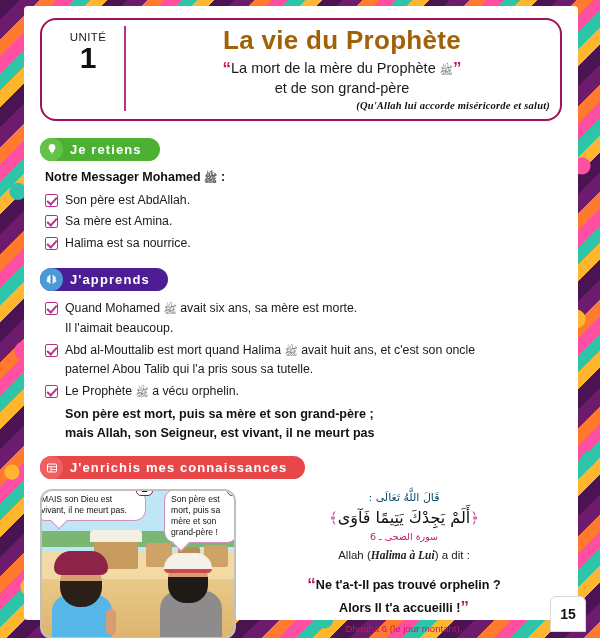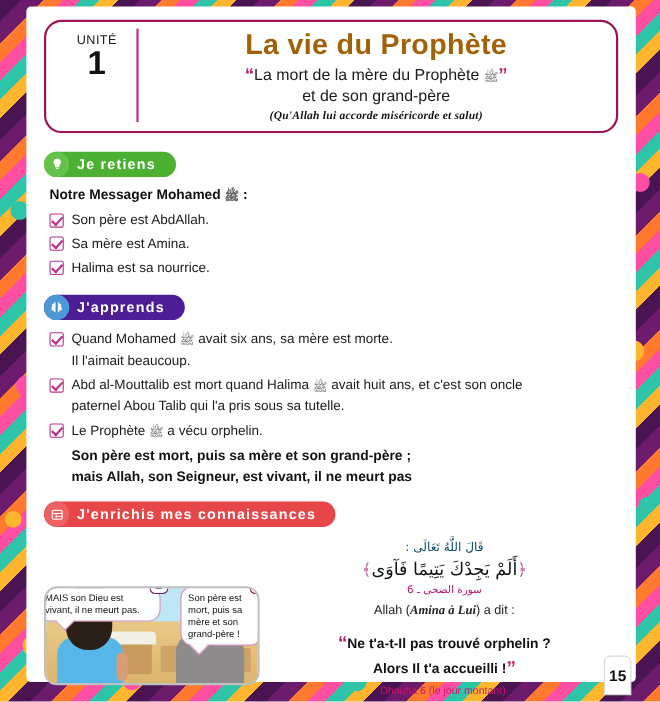--- a/index.html
+++ b/index.html
@@ -88,21 +88,21 @@
     letter-spacing: .3px; line-height: 1.1;
   }
   .title-sub {
     font-size: 14.5px; color: #1a1a1a; line-height: 1.28;
     margin-top: 3px;
   }
   .qm { color: #c2186b; font-weight: 700; font-size: 17px; vertical-align: -1px; }
   .title-sub2 {
     font-size: 10.5px; color: #111; font-style: italic;
     font-family: "Liberation Serif", serif; font-weight: 700;
-    margin-top: 2px; letter-spacing: .2px;
+    margin-top: 2px; letter-spacing: .2px; text-align: right;
   }
   .saw {
     display: inline-block;
     font-size: 11px; color: #5a5a5a;
     font-family: "DejaVu Sans", sans-serif;
     transform: translateY(1px);
     letter-spacing: -1px;
   }
 
   
@@ -168,25 +168,24 @@
 
   
   .bottom {
     display: flex;
     margin-top: 10px;
     gap: 10px;
     align-items: flex-start;
   }
   .comic {
     position: relative;
-    width: 196px; flex: 0 0 196px; height: 90px;
+    width: 196px; flex: 0 0 196px; height: 150px;
     border: 2px solid #c0c0c0; border-radius: 12px;
     overflow: hidden;
     background: linear-gradient(#bfe6f5 0 42%, #f3d9a4 42% 60%, #e8c98c 60% 100%);
-    margin-top: 44px;
   }
   .sun {
     position: absolute; right: 38px; top: 6px;
     width: 26px; height: 26px; border-radius: 50%;
     background: radial-gradient(circle, #fffbe6 0 40%, rgba(255,247,200,.35) 70%, transparent 72%);
   }
   .hut {
     position: absolute; background: #cfa368; border-radius: 2px;
   }
   .ground {
@@ -312,22 +311,22 @@
     font-size: 12.6px; font-weight: 700; color: #111;
     line-height: 1.35; margin-top: 13px;
   }
   .trad-src {
     font-size: 9.6px; color: #c2186b; margin-top: 3px;
   }
 
   
   .pagenum {
     position: absolute;
-    right: 26px; bottom: 6px;
-    width: 25px; height: 36px;
+    right: 14px; bottom: 6px;
+    width: 36px; height: 36px;
     background: #fff;
     border: 1px solid #d8d8d8;
     border-radius: 6px 6px 0 0;
     display: flex; align-items: center; justify-content: center;
     font-size: 14px; font-weight: 700; color: #111;
     z-index: 9;
   }
 </style>
 </head>
 <body>
@@ -494,21 +493,21 @@
       </div>
 
       <div class="ayah-col">
         <div class="ayah-intro">قَالَ اللَّهُ تَعَالَى :</div>
         <div class="ayah-line">
           <span class="ayah-orn">﴿</span><span>أَلَمْ يَجِدْكَ يَتِيمًا فَآوَى</span><span class="ayah-orn">﴾</span>
         </div>
         <div class="ayah-ref">سورة الضحى ـ 6</div>
 
         <div class="trad-intro">
-          <span>Allah (</span><i>Amina à Lui</i><span>) a dit :</span>
+          <span>Allah (</span><i>Halima à Lui</i><span>) a dit :</span>
         </div>
         <div class="trad-quote">
           <span class="qm">“</span><span>Ne t'a-t-Il pas trouvé orphelin ?</span>
           <br>
           <span>Alors Il t'a accueilli !</span><span class="qm">”</span>
         </div>
         <div class="trad-src">Dhouha 6 (le jour montant).</div>
       </div>
     </div>
 

